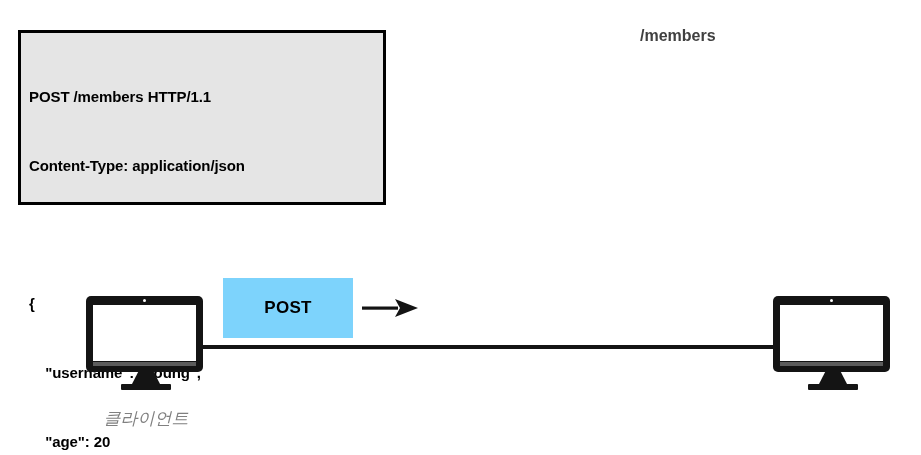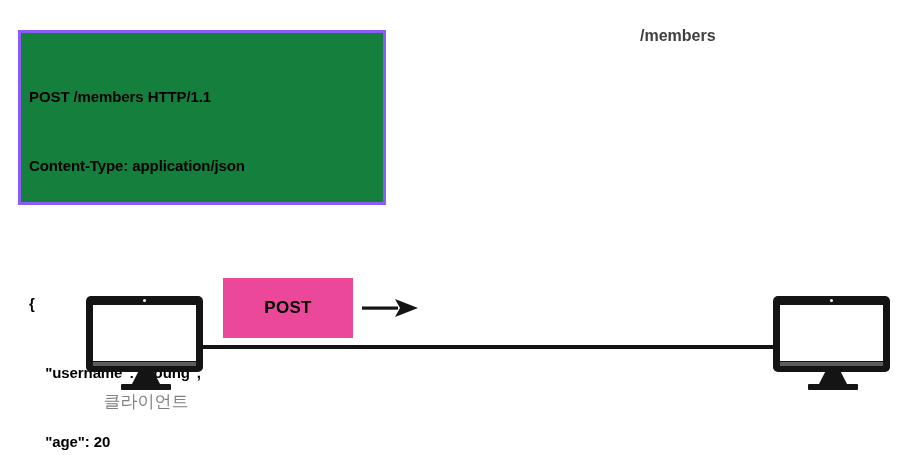--- a/index.html
+++ b/index.html
@@ -21,22 +21,22 @@
   }
 
   
   .request-box {
     position: absolute;
     left: 18px;
     top: 30px;
     width: 368px;
     height: 175px;
     box-sizing: border-box;
-    border: 3px solid #8b5cf6;
-    background: #15803d;
+    border: 3px solid #000000;
+    background: #e5e5e5;
   }
   .request-text {
     position: absolute;
     left: 8px;
     top: 6px;
     right: 6px;
     color: #000000;
     font-size: 15px;
     font-weight: bold;
     line-height: 23px;
@@ -66,21 +66,21 @@
     background: #141414;
   }
 
   
   .post-badge {
     position: absolute;
     left: 223px;
     top: 278px;
     width: 130px;
     height: 60px;
-    background: #ec4899;
+    background: #7dd3fc;
     display: flex;
     align-items: center;
     justify-content: center;
   }
   .post-badge-label {
     font-size: 17px;
     font-weight: bold;
     color: #000000;
     letter-spacing: 0.3px;
   }
@@ -143,24 +143,26 @@
     clip-path: polygon(22% 0, 78% 0, 100% 100%, 0 100%);
   }
   .monitor-base {
     width: 50px;
     height: 6px;
     margin: 0 auto;
     background: #141414;
     border-radius: 1px;
   }
   .node-label {
+    margin-top: 17px;
     text-align: center;
     font-size: 17px;
     color: #808080;
     white-space: nowrap;
+    font-style: italic;
   }
 </style>
 </head>
 <body>
 
 <div id="canvas">
 
   <div class="request-box">
     <div class="request-text">
       <span class="req-line">POST /members HTTP/1.1</span>

